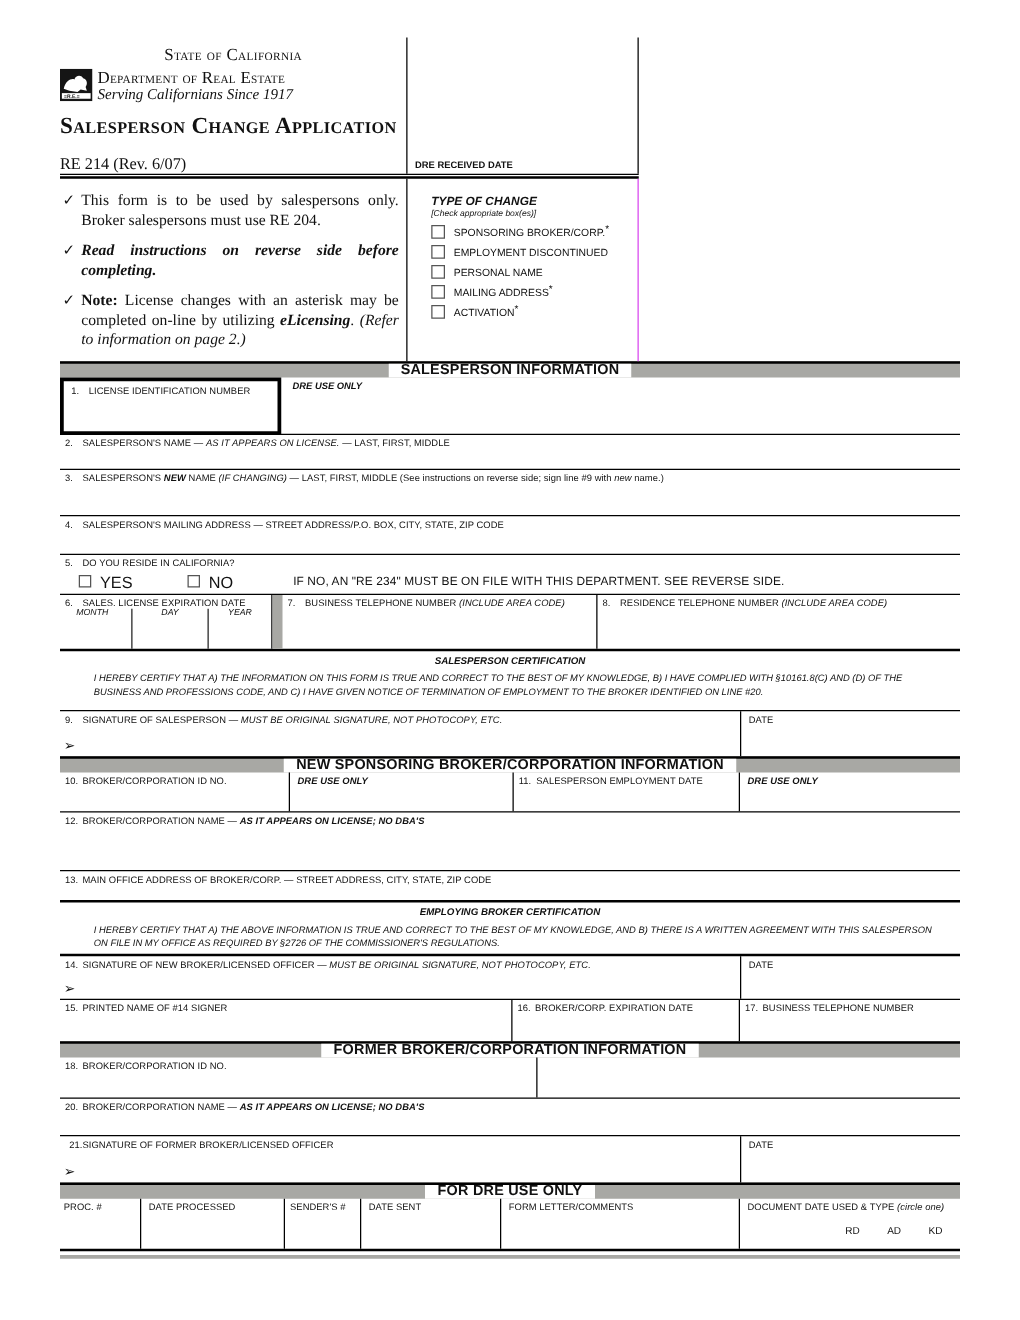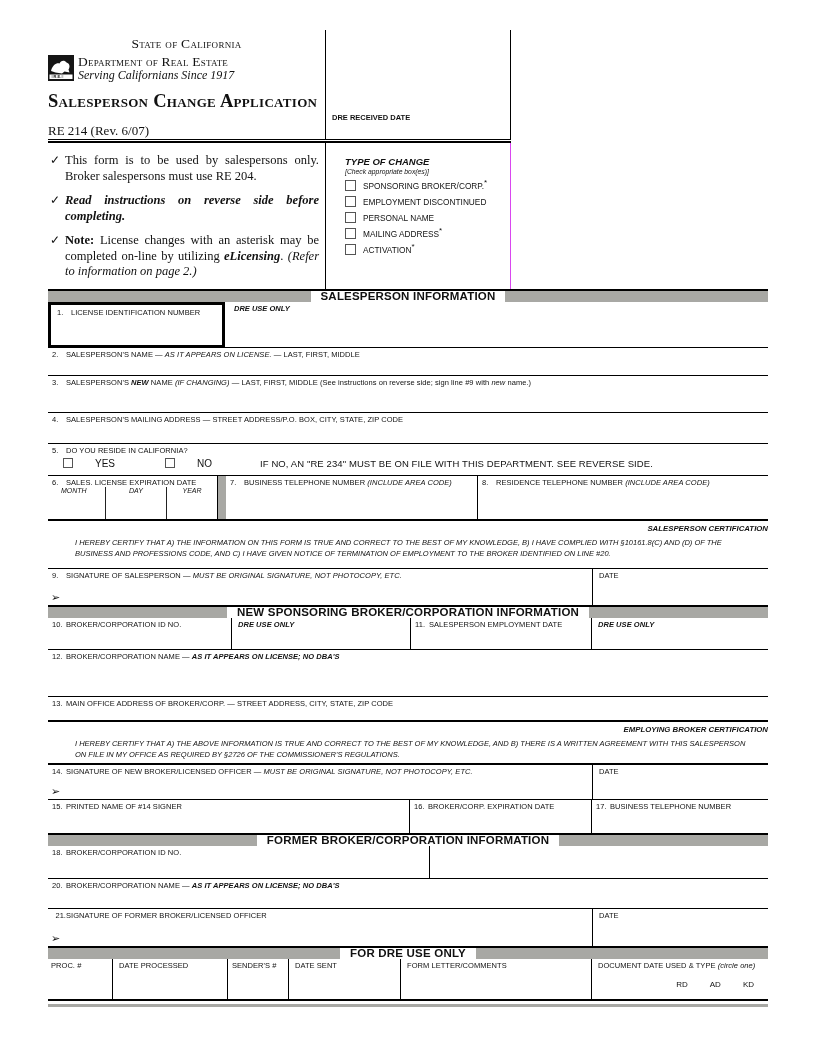--- a/index.html
+++ b/index.html
@@ -13,21 +13,21 @@
   .hdr-left { padding-top:6px; }
   .state-line { font-variant:small-caps; font-size:13.5px; letter-spacing:.3px;text-align:center; }
   .logo-row { display:flex; margin-top:3px; align-items:flex-start; }
   .logo { width:26px; height:26px; flex:none; margin-right:4px; }
   .dept-block { line-height:13.5px; }
   .dept-line { font-variant:small-caps; font-size:13.5px; letter-spacing:.2px; }
   .tagline { font-style:italic; font-size:12px; }
   .form-title { font-variant:small-caps; font-weight:bold; font-size:18.5px; letter-spacing:.3px; margin-top:9px; }
   .form-number { font-size:13px; margin-top:11px; }
   .hdr-rcell { border-left:1px solid #000; border-right:1px solid #000; position:relative; }
-  .dre-received { position:absolute; bottom:17px; left:6px; font-family:"Liberation Sans",sans-serif;
+  .dre-received { position:absolute; bottom:3px; left:6px; font-family:"Liberation Sans",sans-serif;
                   font-size:7.5px; font-weight:bold; }
   .hdr-divider { grid-column:1 / 3; height:4px; border-top:1px solid #000; border-bottom:2px solid #000; }
   .hdr-instr { padding:10px 6px 0 2px; }
   .instr-item { display:flex; font-size:12.5px; line-height:15.5px; margin-bottom:9px; }
   .check { width:15px; flex:none; font-size:12px; }
   .instr-text { flex:1; text-align:justify; }
   .toc-cell { border-left:1px solid #000; border-right:1px solid #d946ef; padding:13px 4px 0 19px;
               font-family:"Liberation Sans",sans-serif; }
   .toc-title { font-weight:bold; font-style:italic; font-size:9.5px; }
   .toc-sub { font-style:italic; font-size:6.8px; margin-top:1px; }
@@ -50,28 +50,28 @@
   .bi { font-style:italic; font-weight:bold; }
   .cells { display:flex; height:100%; }
   .cell { height:100%; }
   .br { border-right:1px solid #000; }
   .graystrip { background:#a8a8a4; width:8px; flex:none; height:100%; }
   .subcols { display:flex; height:calc(100% - 11px); }
   .subcol { font-style:italic; font-size:7px; text-align:center; padding-top:0; }
   .sig-arrow { position:absolute; left:3px; bottom:2px; font-size:11px; line-height:11px; }
   .datecol { width:176px; flex:none; border-left:1px solid #000; }
   .cert { padding-top:3px; }
-  .cert-title { text-align:right; font-weight:bold; font-style:italic; font-size:7.8px; }
+  .cert-title { text-align:center; font-weight:bold; font-style:italic; font-size:7.8px; }
   .cert-body { font-style:italic; font-size:7.5px; line-height:11.5px; padding:4px 18px 0 27px; }
   .f1box { position:absolute; left:0; top:0; width:177px; height:46px; border:3px solid #000; }
   .f1box .lbl { padding-top:3px; padding-left:6px; }
   .dreuse-a { position:absolute; left:186px; top:2px; font-size:7.5px; font-weight:bold; font-style:italic; }
   .duo { font-weight:bold; font-style:italic; }
   .yesno { display:flex; align-items:center; margin-top:3px; padding-left:15px; }
-  .yn-label { font-size:10px; margin-left:22px; }
+  .yn-label { font-size:13px; margin-left:7px; }
   .yn-note { font-size:9.5px; margin-left:48px; letter-spacing:.1px; }
   .cb-sm { width:10px; height:10px; border:1px solid #555; background:#fff; flex:none; }
   .opts-line { display:flex; justify-content:flex-end; gap:22px; padding-right:14px; margin-top:10px;
                font-size:8px; }
   .endline { border-bottom:2px solid #000; }
   .graybar-end { height:3px; background:#a8a8a4; margin-top:3px; }
 </style>
 </head>
 <body>
 

